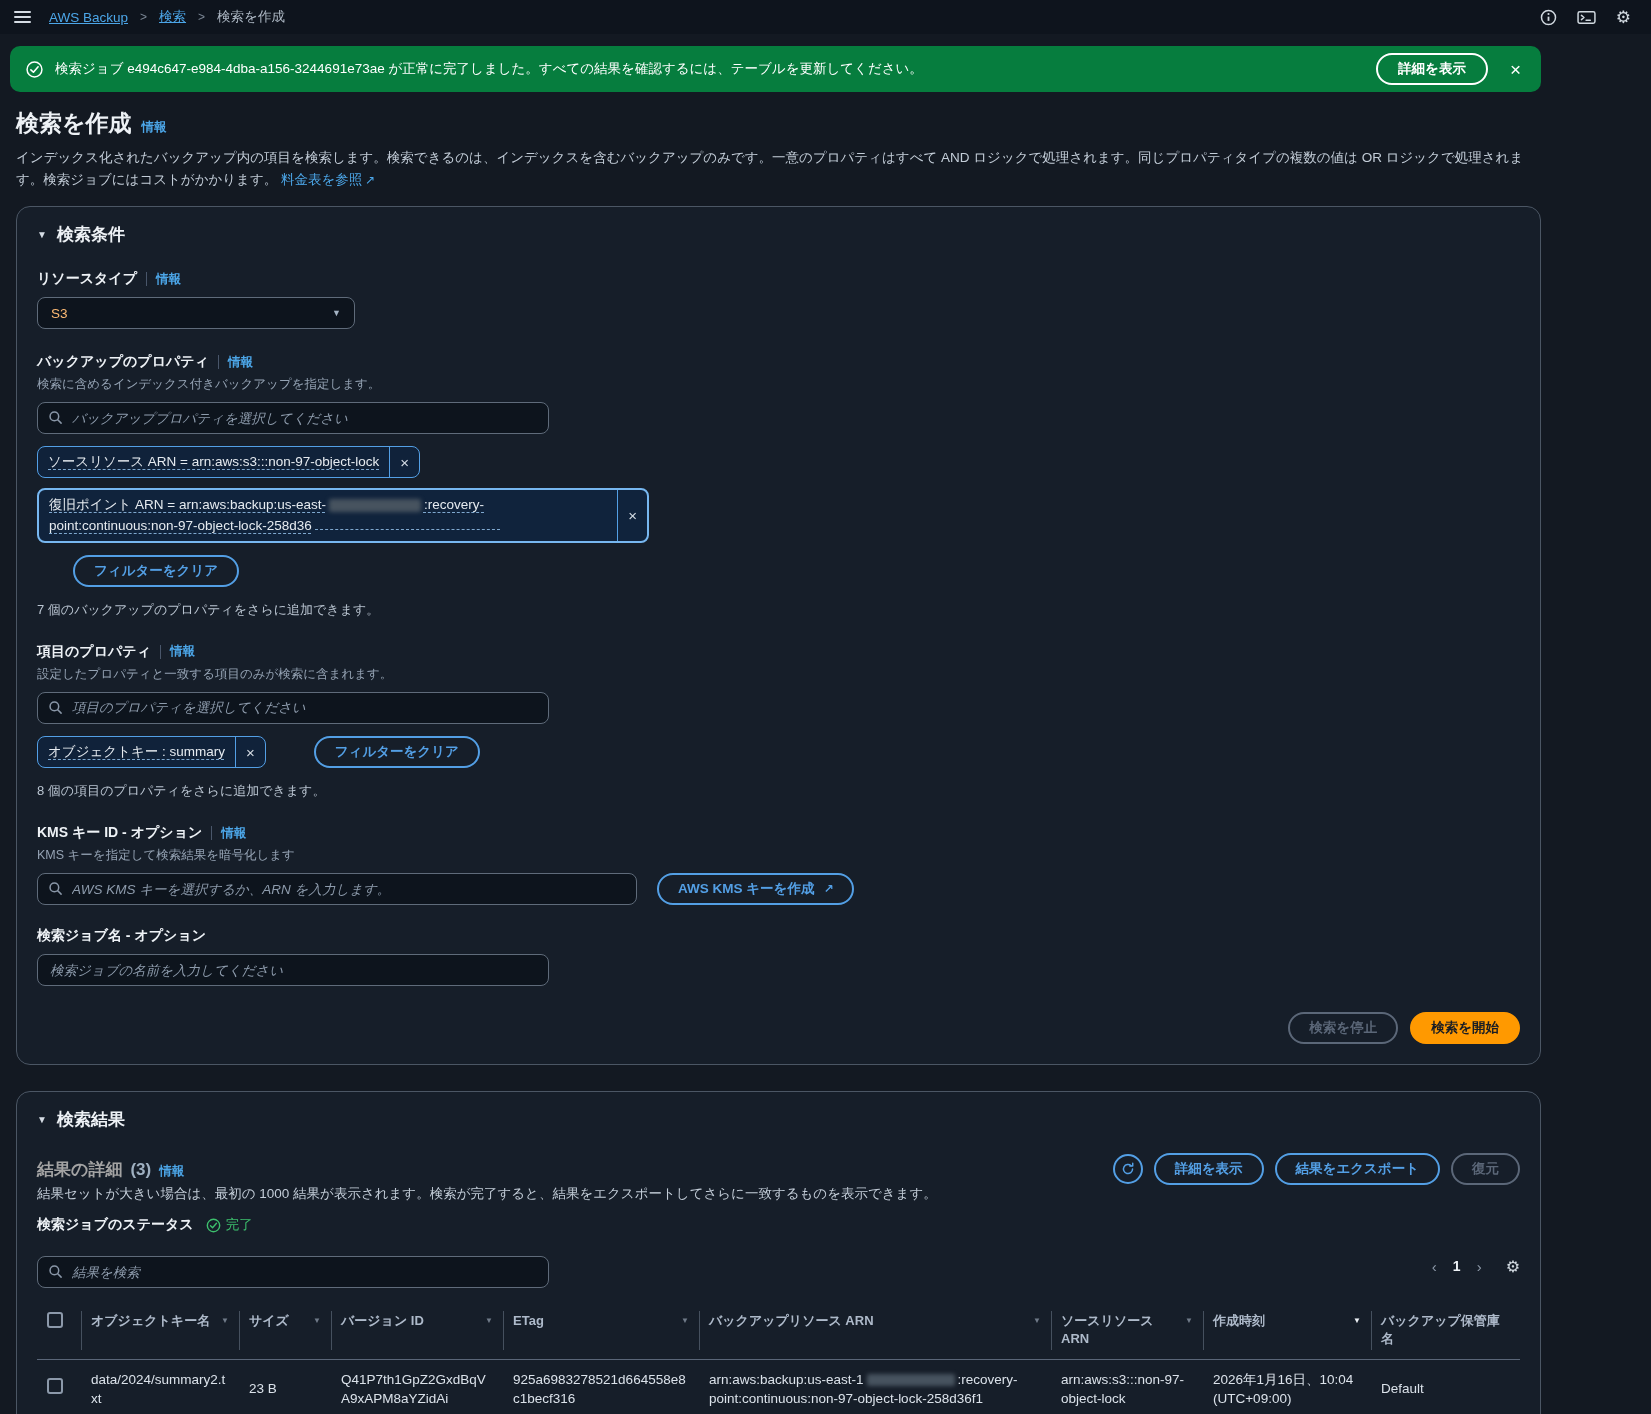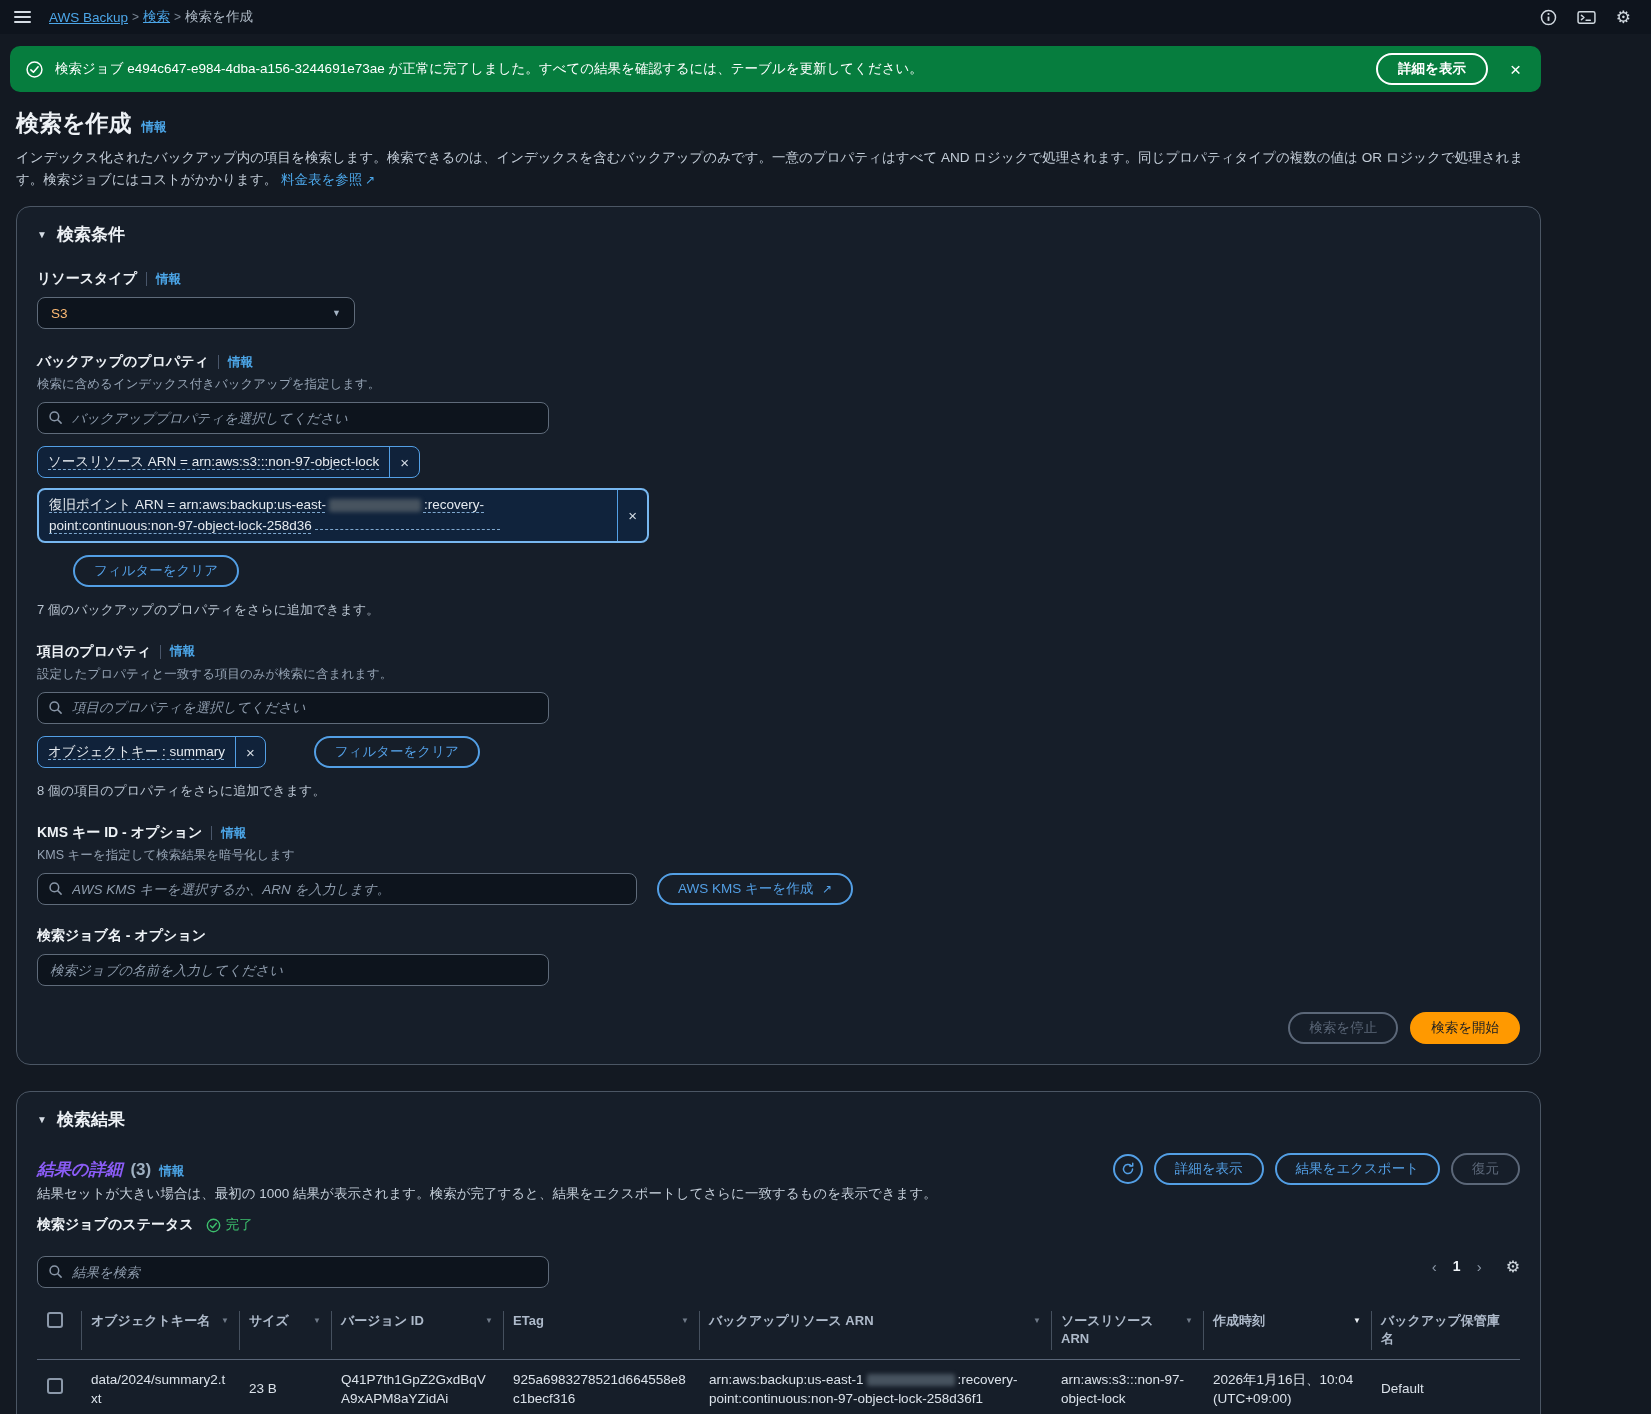--- a/index.html
+++ b/index.html
@@ -8,21 +8,21 @@
     width: 1651px; min-height: 1414px;
     color: #d5dce4;
     font-family: "Liberation Sans", "DejaVu Sans", sans-serif;
     font-size: 14px;
   }
   
   .topnav { height: 34px; background: #0e141d; display: flex; align-items: center; justify-content: space-between; padding: 0 20px 0 12px; }
   .nav-left { display: flex; align-items: center; gap: 16px; }
   .hamburger { display: flex; flex-direction: column; gap: 3px; cursor: pointer; padding: 4px 2px; }
   .hamburger i { display: block; width: 17px; height: 2px; background: #d5dce4; border-radius: 1px; }
-  .breadcrumb { display: flex; align-items: center; gap: 4px; font-size: 13.5px; }
+  .breadcrumb { display: flex; align-items: center; gap: 12px; font-size: 13.5px; }
   .breadcrumb a { color: #4ca6e8; text-decoration: underline; cursor: pointer; }
   .crumb-sep { color: #7b8795; font-size: 12px; }
   .crumb-current { color: #aeb9c5; }
   .nav-right { display: flex; align-items: center; gap: 20px; }
   .nav-icon { cursor: pointer; display: flex; align-items: center; }
   .gear-glyph { font-size: 17px; color: #d1d9e0; font-family: "DejaVu Sans", sans-serif; }
   
   .flashbar { margin: 12px 110px 0 10px; background: #067d3e; border-radius: 10px; display: flex; align-items: center; gap: 12px; padding: 7px 10px 7px 16px; color: #ffffff; }
   .flash-msg { flex: 1; font-size: 13.5px; }
   .btn-flash { background: transparent; border: 2px solid #ffffff; color: #ffffff; font-weight: 700; border-radius: 18px; padding: 5px 20px; font-size: 13.5px; cursor: pointer; font-family: inherit; white-space: nowrap; }
@@ -60,32 +60,32 @@
   .token { display: inline-flex; align-items: stretch; border: 1px solid #539fe5; background: #10223a; border-radius: 8px; color: #e6ebf0; font-size: 13.5px; }
   .token-body { padding: 5px 10px; line-height: 1.5; }
   .token-text { text-decoration: underline dashed; text-decoration-color: #7fa8cf; text-decoration-thickness: 1px; text-underline-offset: 3px; }
   .token-x { display: flex; align-items: center; padding: 0 10px; border-left: 1px solid #539fe5; cursor: pointer; color: #d5dce4; font-size: 15px; }
   .token-focused { width: 612px; border-width: 2px; border-color: #77b7f0; background: #10233c; }
   .token-focused .token-body { flex: 1; }
   .token-focused .token-body::after { content: ""; display: inline-block; width: 185px; height: 4px; border-bottom: 1px dashed #7fa8cf; }
   .redacted { display: inline-block; vertical-align: middle; width: 92px; height: 13px; margin: 0 3px; border-radius: 2px; background: #47535f; filter: blur(2px); }
   .redacted-sm { width: 88px; height: 12px; }
   
-  .btn { display: inline-flex; align-items: center; gap: 6px; background: transparent; border: 2px solid #539fe5; color: #539fe5; font-weight: 400; border-radius: 18px; padding: 5px 19px; font-size: 13.5px; cursor: pointer; font-family: inherit; white-space: nowrap; text-align: right; }
+  .btn { display: inline-flex; align-items: center; gap: 6px; background: transparent; border: 2px solid #539fe5; color: #539fe5; font-weight: 700; border-radius: 18px; padding: 5px 19px; font-size: 13.5px; cursor: pointer; font-family: inherit; white-space: nowrap; text-align: right; }
   .btn-disabled { border-color: #5b6778; color: #5b6778; cursor: default; }
   .btn-primary { background: #ff9900; border-color: #ff9900; color: #181d24; }
   .clear-row { margin-top: 12px; margin-left: 36px; }
   .remaining { margin-top: 14px; font-size: 13px; color: #bac5d1; }
   .kms-row { margin-top: 9px; display: flex; align-items: center; gap: 20px; }
   .kms-row .search-box { margin-top: 0; width: 600px; }
   .actions { margin-top: 26px; display: flex; justify-content: flex-end; gap: 12px; }
   
   .results-head-row { display: flex; align-items: center; justify-content: space-between; margin-top: 22px; }
   .results-title-left { display: flex; align-items: baseline; gap: 8px; }
-  .results-title { font-size: 17px; font-weight: 700; color: #8b5cf6; font-style: italic; }
+  .results-title { font-size: 17px; font-weight: 700; color: #a3a3a3; }
   .counter { font-size: 17px; font-weight: 700; color: #9fb0c1; }
   .toolbar-btns { display: flex; align-items: center; gap: 11px; }
   .refresh-btn { width: 30px; height: 30px; border-radius: 50%; border: 2px solid #539fe5; background: transparent; display: flex; align-items: center; justify-content: center; cursor: pointer; }
   .results-desc { font-size: 13.5px; color: #c3cdd8; }
   .status-row { margin-top: 13px; display: flex; align-items: center; gap: 12px; }
   .status-ok { display: flex; align-items: center; gap: 5px; color: #3dc06d; font-size: 13.5px; }
   .table-toolbar { margin-top: 10px; display: flex; align-items: center; justify-content: space-between; }
   .pagination { display: flex; align-items: center; gap: 16px; color: #8d99a8; font-size: 15px; }
   .pag-chev { cursor: pointer; }
   .page-num { color: #eef2f6; font-weight: 700; font-size: 14px; cursor: pointer; }

